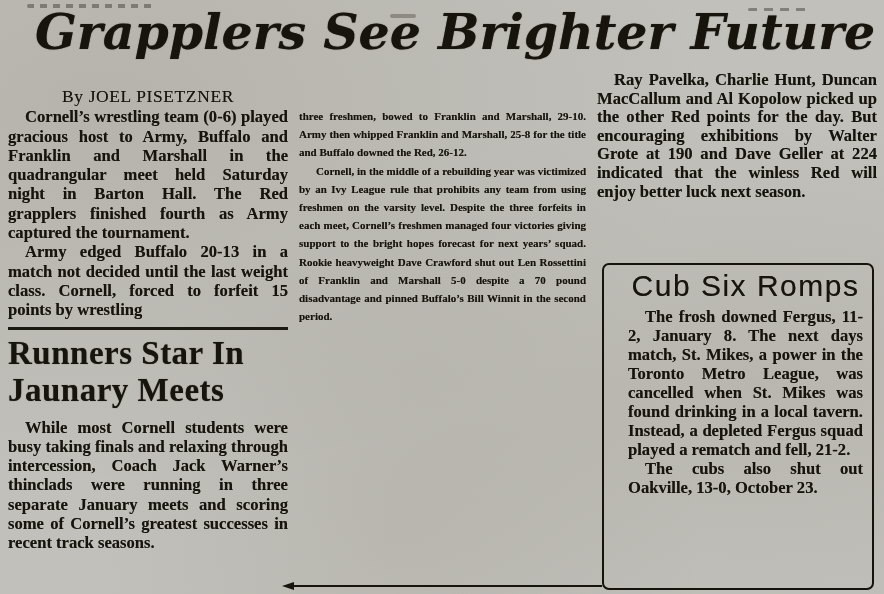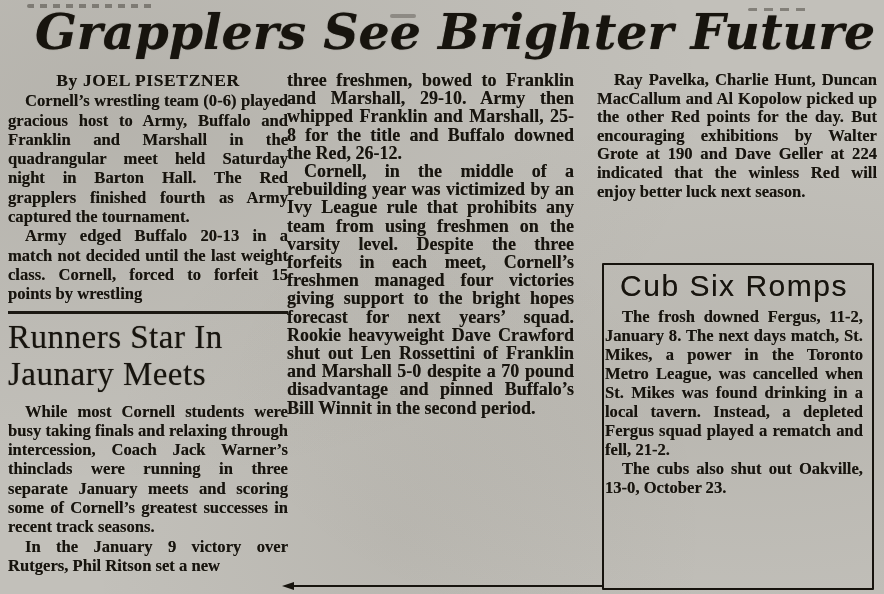--- a/index.html
+++ b/index.html
@@ -25,45 +25,45 @@
     text-shadow:0 0 1px rgba(20,15,5,.55);
   }
   .col{
     position:absolute;top:71px;
     font-size:16.6px;line-height:19px;
     font-weight:700;
     text-align:justify;
     text-shadow:0 0 .5px rgba(20,15,5,.5);
   }
   .col-left{left:8px;width:280px;line-height:19.3px;}
-  .col-mid{left:287px;width:287px;line-height:18.2px;font-size:18px;}
+  .col-mid{left:299px;width:287px;line-height:18.2px;font-size:11px;margin-top:36px;}
   .col-right{left:597px;width:280px;line-height:18.6px;}
   .byline{
     text-align:center;font-size:17.5px;letter-spacing:.6px;
-    margin:0 0 1px 0;font-weight:700;
+    margin:16px 0 1px 0;font-weight:400;
   }
   p{margin:0;text-indent:17px;}
   p.cont{text-indent:0;}
   .rule{
     border:none;border-top:3px solid #1b1812;
     margin:7px 0 5px 0;
   }
   .sub-headline{
     font-family:"Liberation Serif", serif;
-    font-weight:400;font-size:33px;line-height:37px;
+    font-weight:700;font-size:33px;line-height:37px;
     text-align:left;letter-spacing:.5px;
     margin:2px 0 9px 0;
     text-shadow:0 0 1px rgba(20,15,5,.5);
   }
   .boxed{
     position:absolute;left:602px;top:263px;
     width:272px;height:327px;
     box-sizing:border-box;
-    border:2px solid #16130d;border-radius:1px;
-    padding:3px 9px 0 1px;
+    border:2px solid #16130d;border-radius:7px;
+    padding:3px 9px 0 24px;
     font-size:16.6px;line-height:19px;font-weight:700;
     text-align:justify;
     text-shadow:0 0 .5px rgba(20,15,5,.5);
   }
   .box-headline{
     font-family:"Liberation Sans", sans-serif;
     font-weight:400;font-size:30px;line-height:35px;
     letter-spacing:1.5px;text-align:center;
     margin:0 0 4px 0;
     text-shadow:0 0 .6px rgba(20,15,5,.55);
@@ -87,21 +87,20 @@
 
   <div class="headline">Grapplers See Brighter Future</div>
 
   <div class="col col-left">
     <div class="byline">By JOEL PISETZNER</div>
     <p>Cornell’s wrestling team (0-6) played gracious host to Army, Buffalo and Franklin and Marshall in the quadrangular meet held Saturday night in Barton Hall. The Red grapplers finished fourth as Army captured the tournament.</p>
     <p>Army edged Buffalo 20-13 in a match not decided until the last weight class. Cornell, forced to forfeit 15 points by wrestling</p>
     <hr class="rule">
     <div class="sub-headline">Runners Star In Jaunary Meets</div>
     <p>While most Cornell students were busy taking finals and relaxing through intercession, Coach Jack Warner’s thinclads were running in three separate January meets and scoring some of Cornell’s greatest successes in recent track seasons.</p>
-    <p>In the January 9 victory over Rutgers, Phil Ritson set a new</p>
   </div>
 
   <div class="col col-mid">
     <p class="cont">three freshmen, bowed to Franklin and Marshall, 29-10. Army then whipped Franklin and Marshall, 25-8 for the title and Buffalo downed the Red, 26-12.</p>
     <p>Cornell, in the middle of a rebuilding year was victimized by an Ivy League rule that prohibits any team from using freshmen on the varsity level. Despite the three forfeits in each meet, Cornell’s freshmen managed four victories giving support to the bright hopes forecast for next years’ squad. Rookie heavyweight Dave Crawford shut out Len Rossettini of Franklin and Marshall 5-0 despite a 70 pound disadvantage and pinned Buffalo’s Bill Winnit in the second period.</p>
   </div>
 
   <div class="col col-right">
     <p>Ray Pavelka, Charlie Hunt, Duncan MacCallum and Al Kopolow picked up the other Red points for the day. But encouraging exhibitions by Walter Grote at 190 and Dave Geller at 224 indicated that the winless Red will enjoy better luck next season.</p>
   </div>

